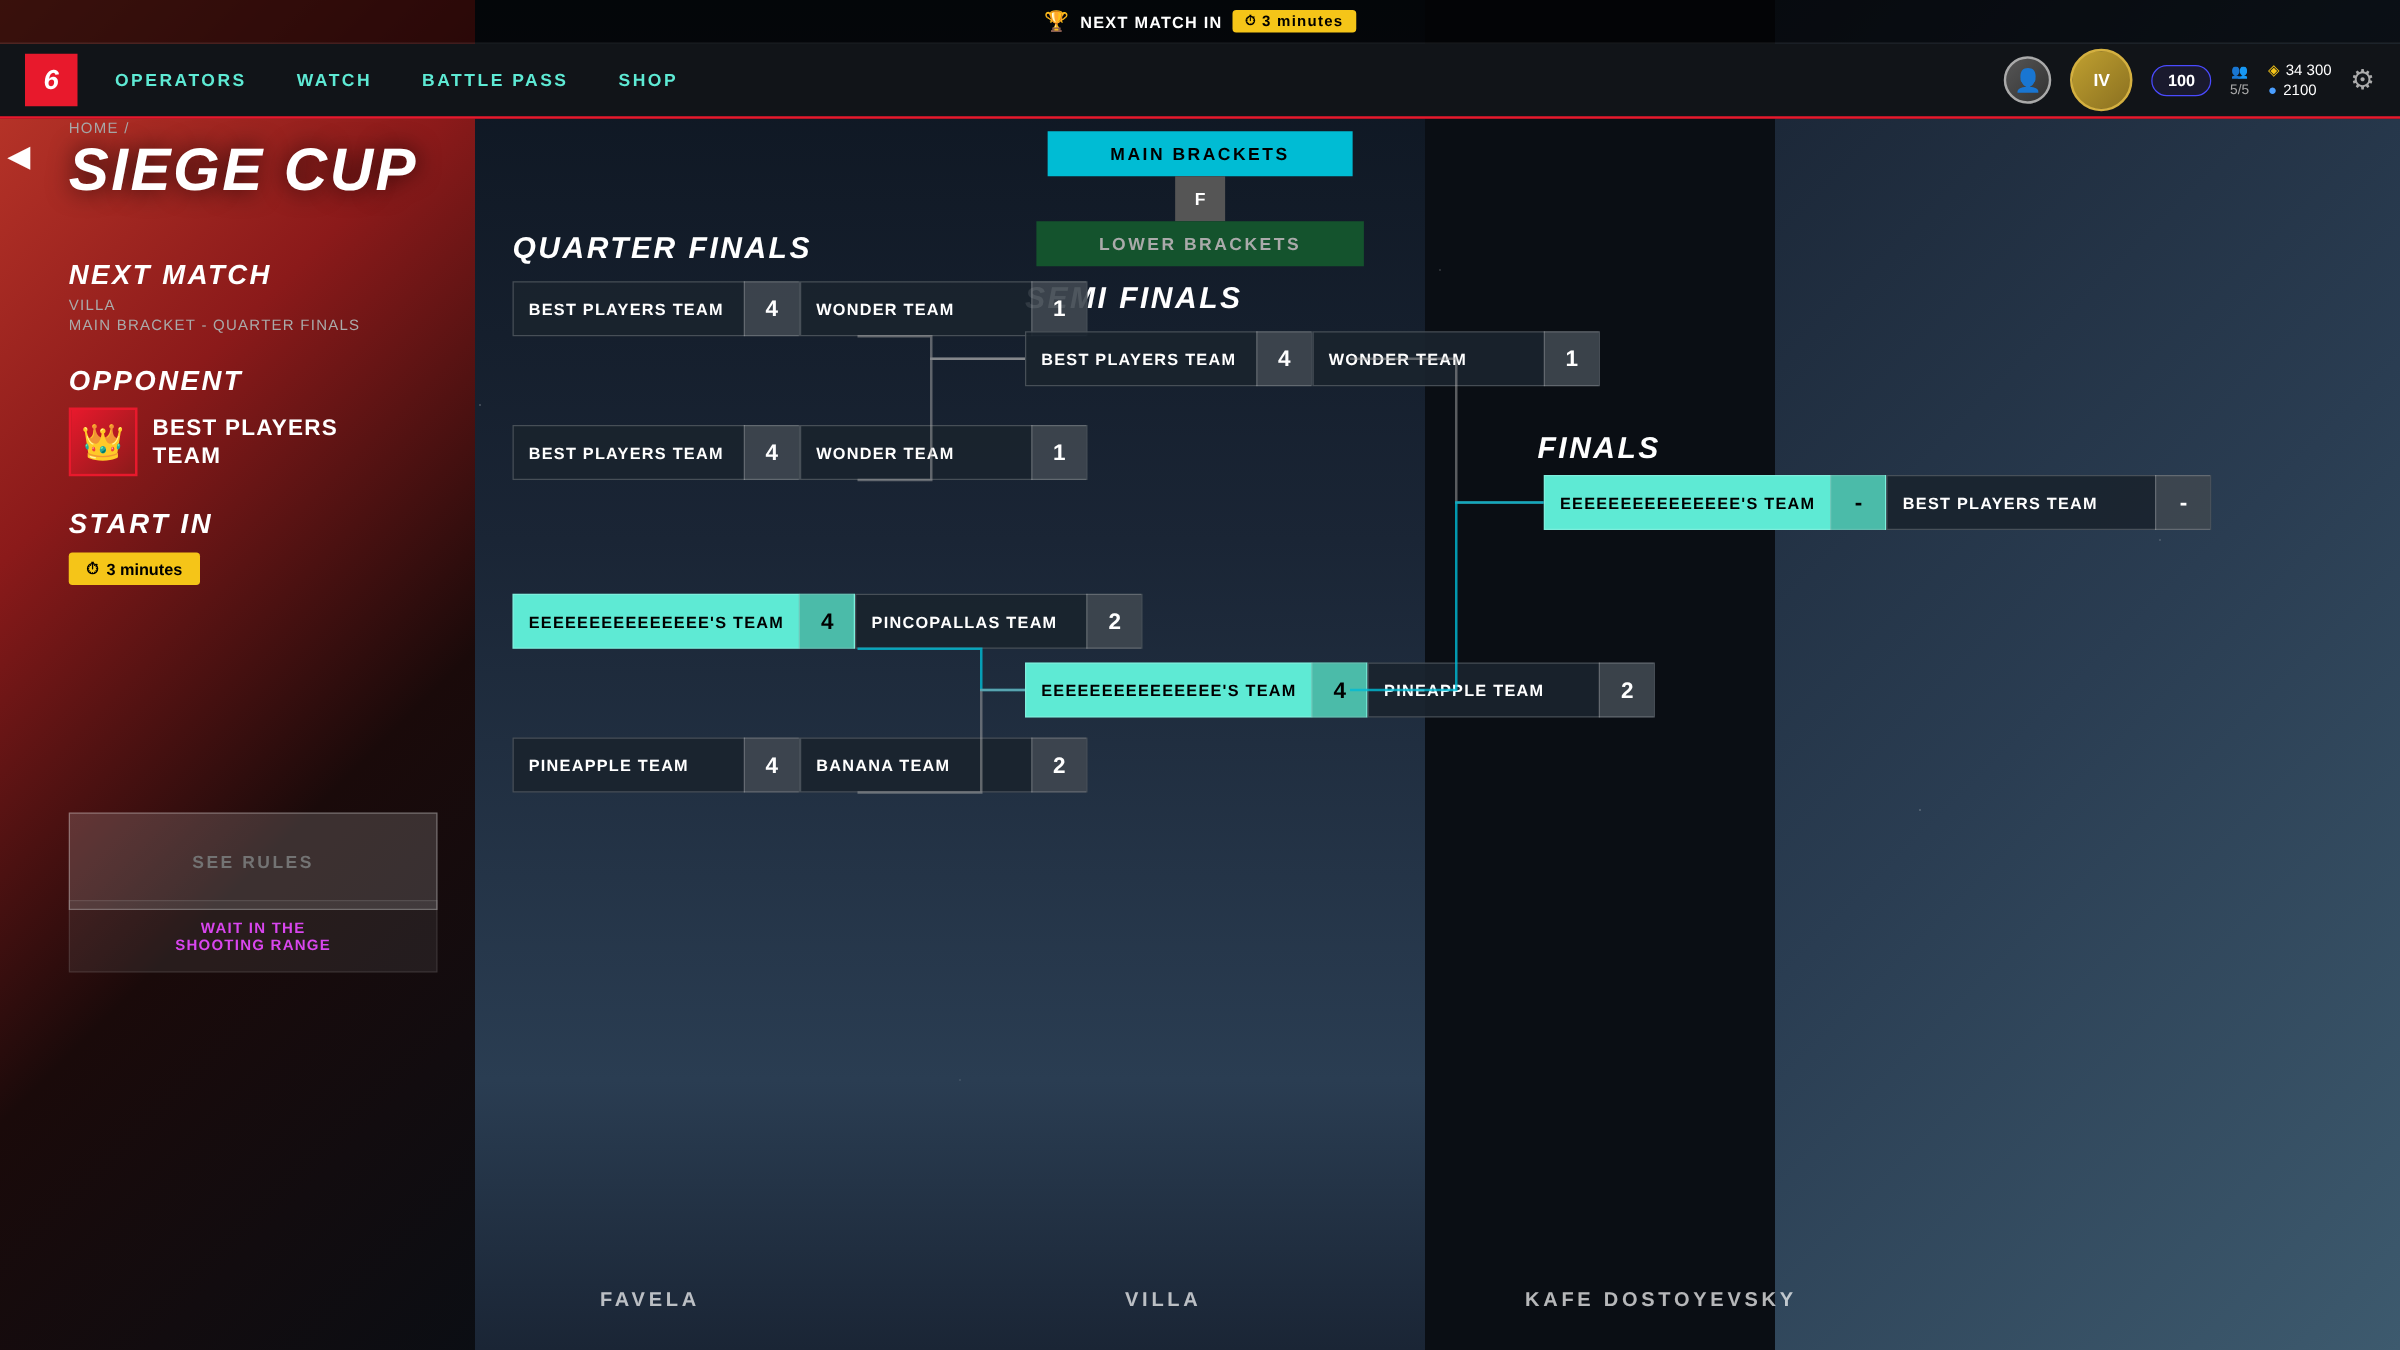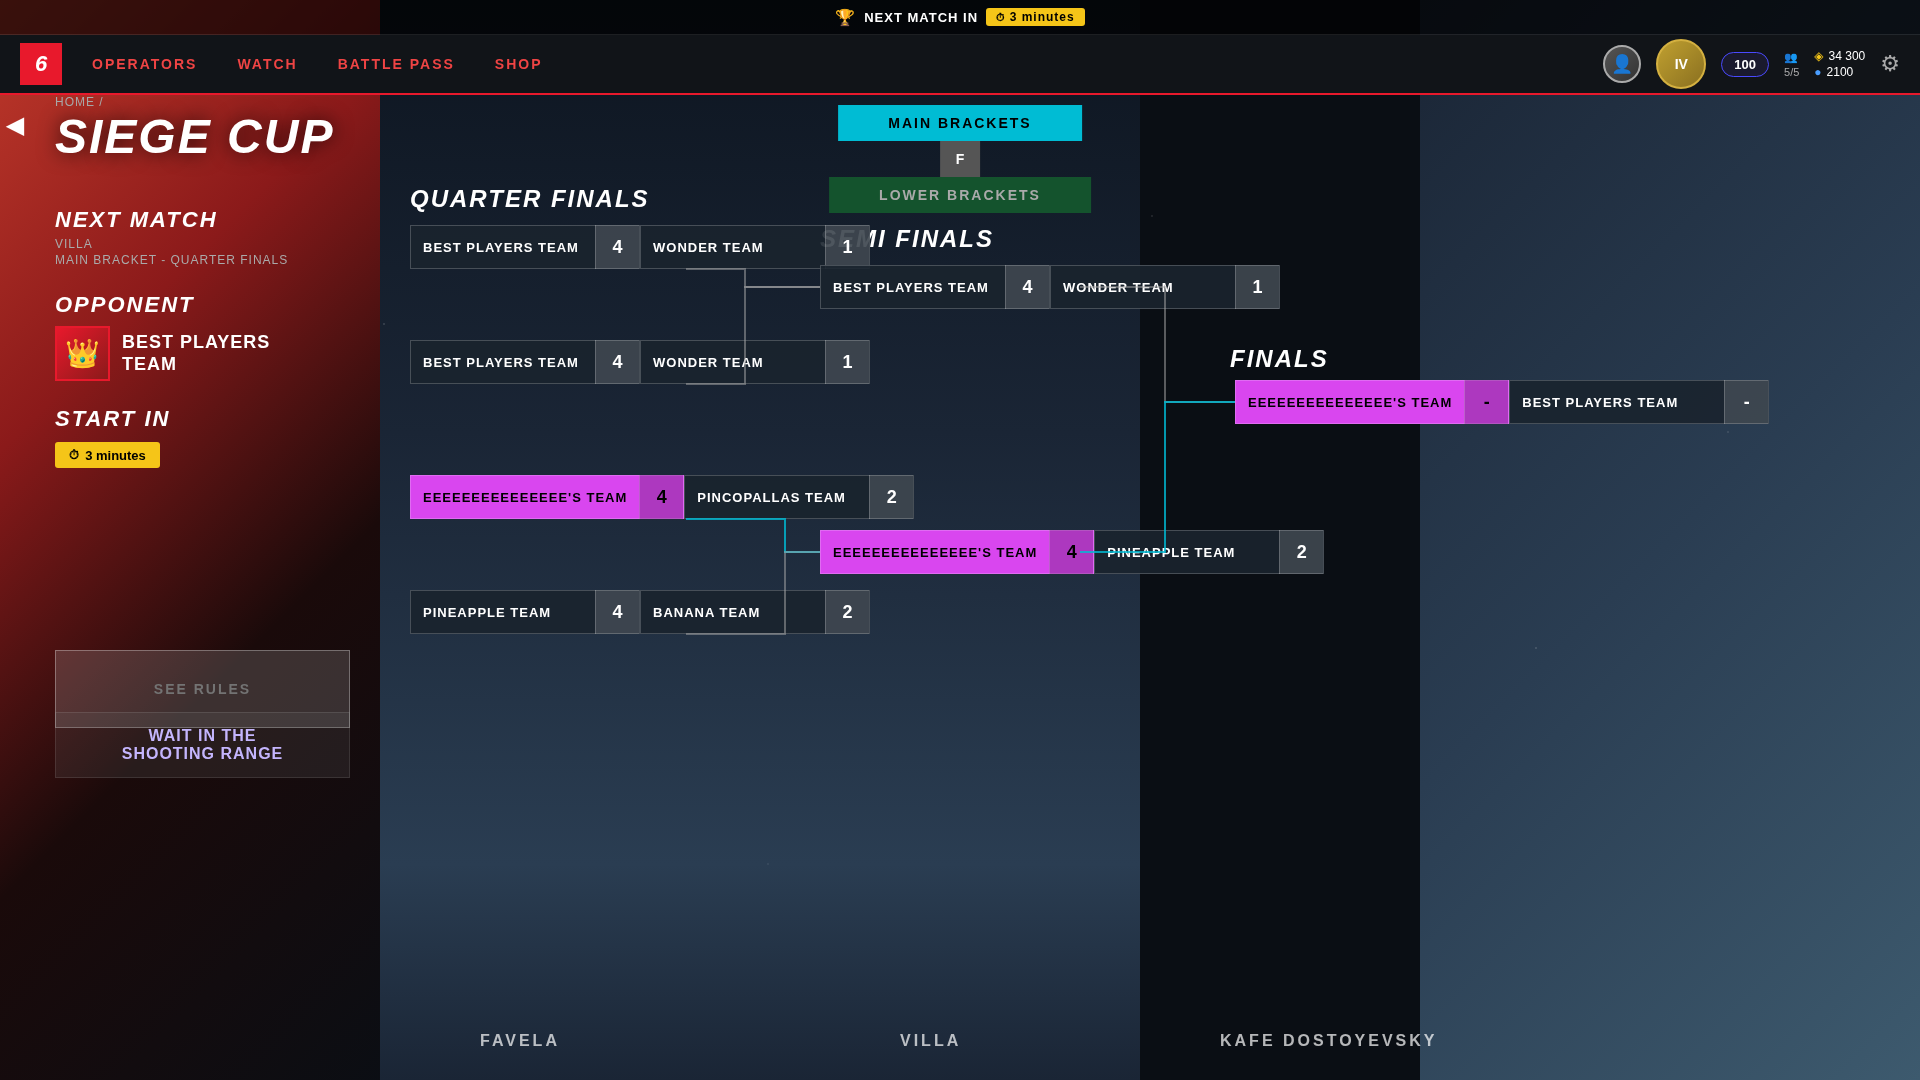--- a/index.html
+++ b/index.html
@@ -114,21 +114,21 @@
     }
     .nav-items {
       display: flex;
       gap: 40px;
       flex: 1;
     }
     .nav-item {
       font-size: 14px;
       font-weight: bold;
       letter-spacing: 2px;
-      color: #ef4444;
+      color: #5eead4;
       cursor: pointer;
       text-transform: uppercase;
     }
     .nav-right {
       display: flex;
       align-items: center;
       gap: 15px;
     }
     .avatar-circle {
       width: 38px;
@@ -352,25 +352,25 @@
     }
     .wait-btn {
       position: absolute;
       bottom: -310px;
       left: 0;
       width: 295px;
       padding: 14px 0;
       background: rgba(100,100,100,0.2);
       border: 1px solid rgba(255,255,255,0.1);
       text-align: center;
-      font-size: 16px;
+      font-size: 12px;
       font-weight: bold;
       letter-spacing: 1px;
       text-transform: uppercase;
-      color: #c4b5fd;
+      color: #d946ef;
       cursor: pointer;
     }
 
     
     .brackets-area {
       position: absolute;
       top: 165px;
       left: 390px;
       right: 0;
       bottom: 0;
@@ -396,21 +396,21 @@
     }
     .match-row {
       display: flex;
       align-items: center;
       height: 44px;
       border: 1px solid rgba(255,255,255,0.2);
       background: rgba(25,35,45,0.9);
       min-width: 230px;
     }
     .match-row.highlighted {
-      background: #d946ef;
+      background: #5eead4;
       text-align: center;
     }
     .match-row.highlighted .team-name,
     .match-row.highlighted .team-score {
       color: #000;
     }
     .team-name {
       flex: 1;
       padding: 0 12px;
       font-size: 13px;

